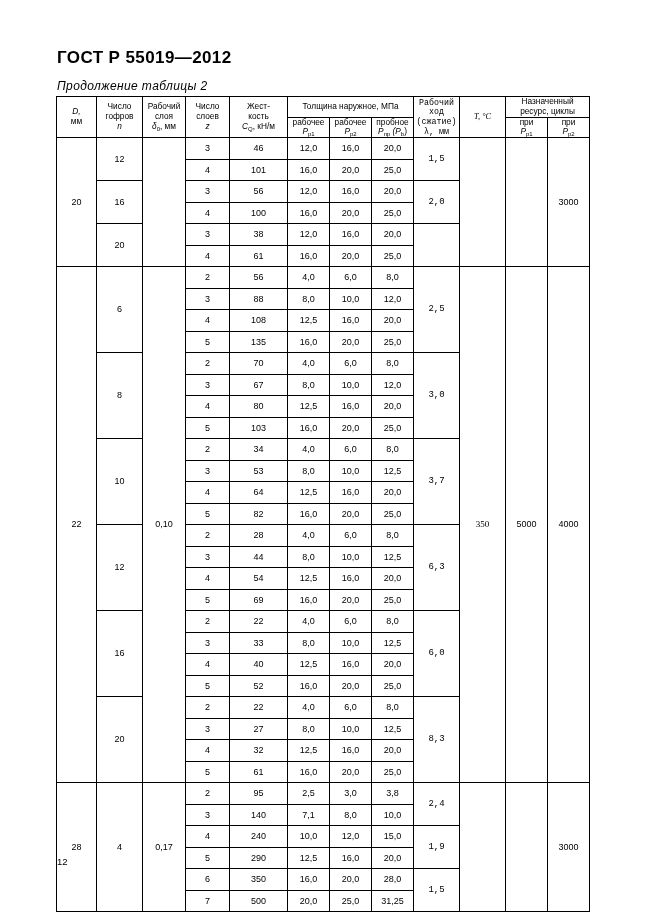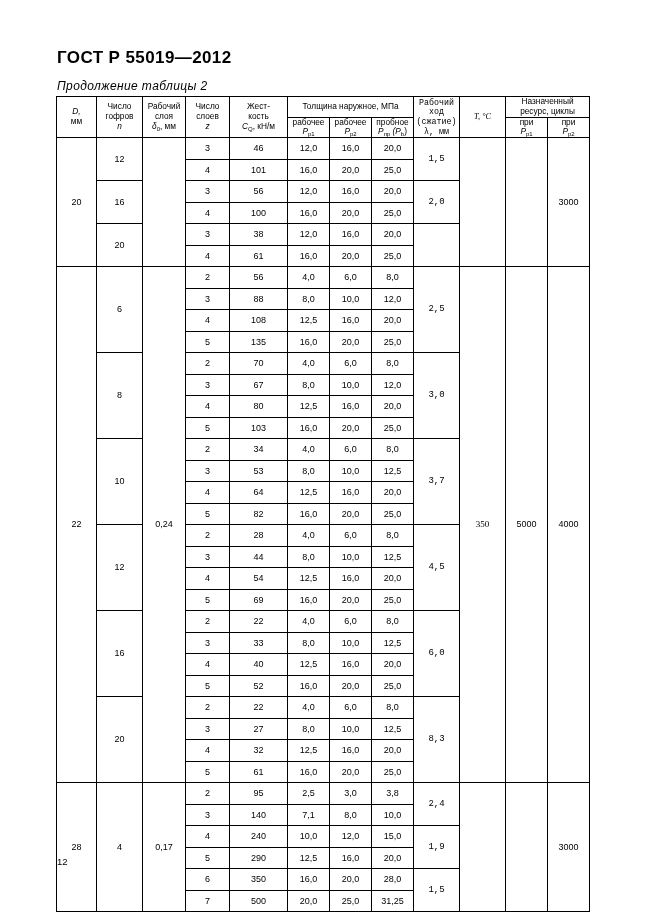--- a/index.html
+++ b/index.html
@@ -219,21 +219,21 @@
         <tr>
           <td class="col-z">4</td>
           <td class="col-c">61</td>
           <td class="col-p1">16,0</td>
           <td class="col-p2">20,0</td>
           <td class="col-pnp">25,0</td>
         </tr>
         <tr class="thick-top">
           <td class="col-d" rowspan="24">22</td>
           <td class="col-n" rowspan="4">6</td>
-          <td class="col-delta" rowspan="24">0,24</td>
+          <td class="col-delta" rowspan="24">0,10</td>
           <td class="col-z">2</td>
           <td class="col-c">56</td>
           <td class="col-p1">4,0</td>
           <td class="col-p2">6,0</td>
           <td class="col-pnp">8,0</td>
           <td class="col-lambda" rowspan="4">2,5</td>
           <td class="col-t" rowspan="24">350</td>
           <td class="col-r1" rowspan="24">5000</td>
           <td class="col-r2" rowspan="24">4000</td>
         </tr>
@@ -318,21 +318,21 @@
           <td class="col-p2">20,0</td>
           <td class="col-pnp">25,0</td>
         </tr>
         <tr>
           <td class="col-n" rowspan="4">12</td>
           <td class="col-z">2</td>
           <td class="col-c">28</td>
           <td class="col-p1">4,0</td>
           <td class="col-p2">6,0</td>
           <td class="col-pnp">8,0</td>
-          <td class="col-lambda" rowspan="4">4,5</td>
+          <td class="col-lambda" rowspan="4">6,3</td>
         </tr>
         <tr>
           <td class="col-z">3</td>
           <td class="col-c">44</td>
           <td class="col-p1">8,0</td>
           <td class="col-p2">10,0</td>
           <td class="col-pnp">12,5</td>
         </tr>
         <tr>
           <td class="col-z">4</td>

